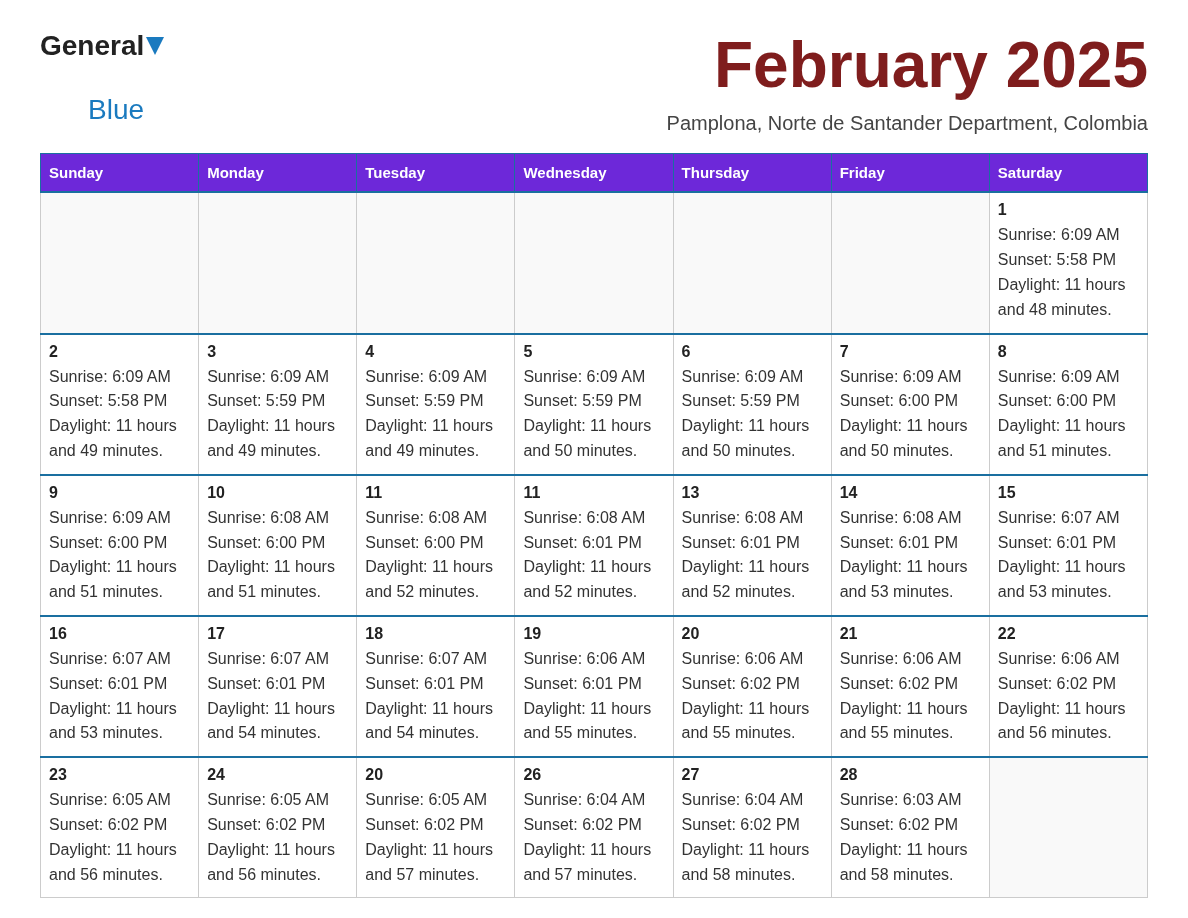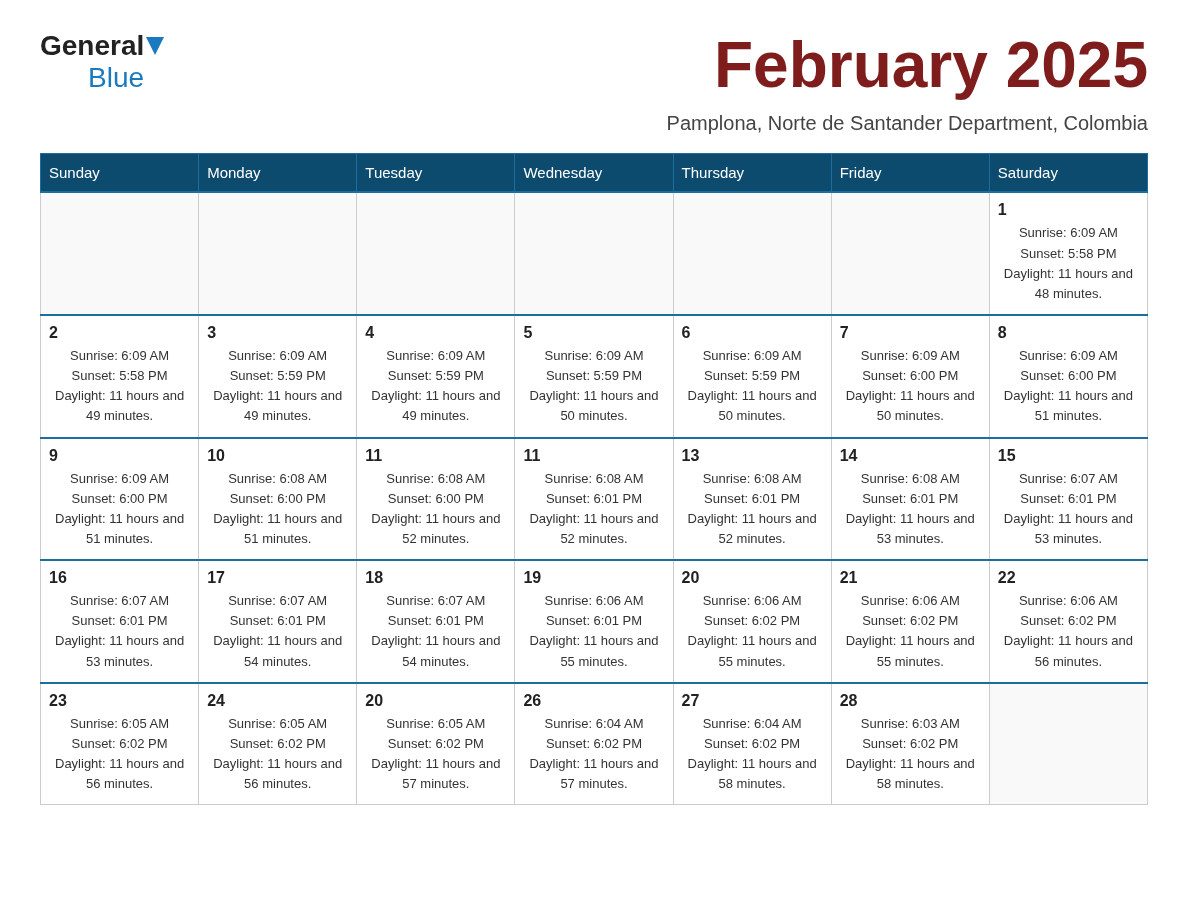--- a/index.html
+++ b/index.html
@@ -13,20 +13,21 @@
     .header {
       display: flex;
       justify-content: space-between;
       align-items: flex-start;
       margin-bottom: 8px;
     }
     .logo {
       display: flex;
       flex-direction: column;
       align-items: flex-start;
+      gap: 32px;
     }
     .title-block {
       text-align: right;
     }
     .month-title {
       font-size: 64px;
       font-weight: bold;
       color: #7f1d1d;
       line-height: 1.1;
     }
@@ -34,24 +35,24 @@
       font-size: 20px;
       color: #444;
       margin-top: 12px;
     }
     .calendar {
       width: 100%;
       border-collapse: collapse;
       margin-top: 18px;
     }
     .calendar th {
-      background-color: #0c4a6e;
+      background-color: #6d28d9;
       color: #fff;
       font-size: 15px;
-      font-weight: normal;
+      font-weight: bold;
       padding: 10px 8px;
       text-align: left;
       border: 1px solid #1a6fa0;
     }
     .calendar td {
       border: 1px solid #ccc;
       vertical-align: top;
       padding: 8px 8px 10px 8px;
       width: calc(100% / 7);
       min-height: 100px;
@@ -62,24 +63,23 @@
     .calendar tr td {
       border-top: 2px solid #1a6fa0;
     }
     .day-number {
       font-size: 16px;
       font-weight: bold;
       color: #222;
       margin-bottom: 4px;
     }
     .day-info {
-      font-size: 13px;
+      font-size: 16px;
       color: #333;
       line-height: 1.55;
-      text-align: center;
     }
     .empty-cell {
       background: #f9f9f9;
     }
     .logo-row {
       display: flex;
       align-items: center;
     }
     .logo-general {
       font-size: 28px;

